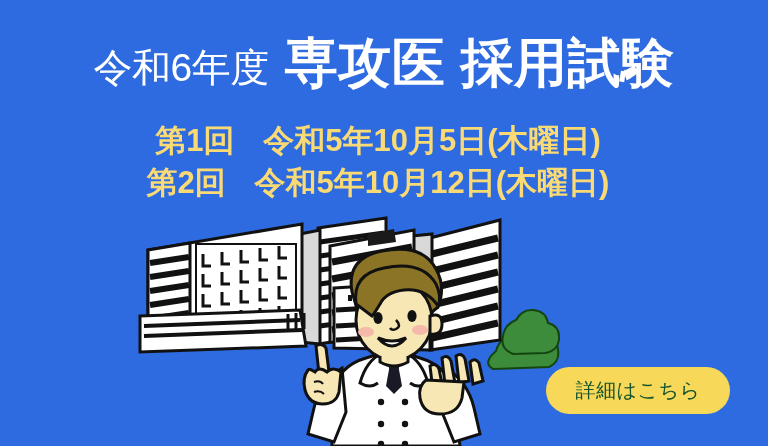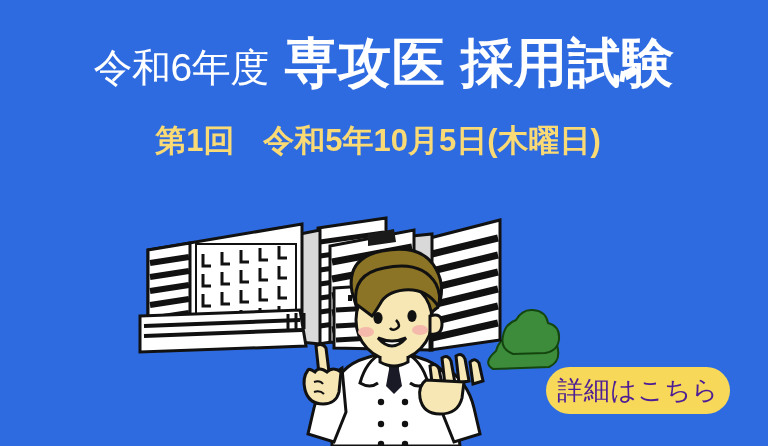--- a/index.html
+++ b/index.html
@@ -88,23 +88,23 @@
   
   .cta {
     position: absolute;
     left: 546px;
     top: 367px;
     width: 184px;
     height: 47px;
     border: none;
     border-radius: 24px;
     background: #f7d858;
-    color: #4c1d95;
+    color: #14532d;
     font-family: "Liberation Sans", "DejaVu Sans", sans-serif;
-    font-size: 26px;
+    font-size: 20px;
     font-weight: normal;
     letter-spacing: 0.5px;
     cursor: pointer;
     padding: 0;
     display: flex;
     align-items: center;
     justify-content: center;
   }
 </style>
 </head>
@@ -112,20 +112,23 @@
 
 <div class="banner">
 
   <div class="headline">
     <span class="era">令和6年度</span><span class="main">専攻医 採用試験</span>
   </div>
 
   <div class="dates">
     <div class="date-row">
       <span class="ordinal">第1回</span><span class="when">令和5年10月5日(木曜日)</span>
+    </div>
+    <div class="date-row">
+      <span class="ordinal">第2回</span><span class="when">令和5年10月12日(木曜日)</span>
     </div>
   </div>
 
   <div class="illustration">
     <svg viewBox="0 0 768 230" xmlns="http://www.w3.org/2000/svg">
 
       <g>
         <path d="M496 135 q4-14 16-14 q2-12 15-12 q13-1 17 11 q13 1 14 14 q2 12-9 17
                  l-56 2 q-11-6 3-18 z" fill="#3c8c3c" stroke="#14450f" stroke-width="2"></path>
         <path d="M516 104 q6-11 17-10 q13 1 15 13 q12 3 11 16 q-1 12-14 14 l-32 1

